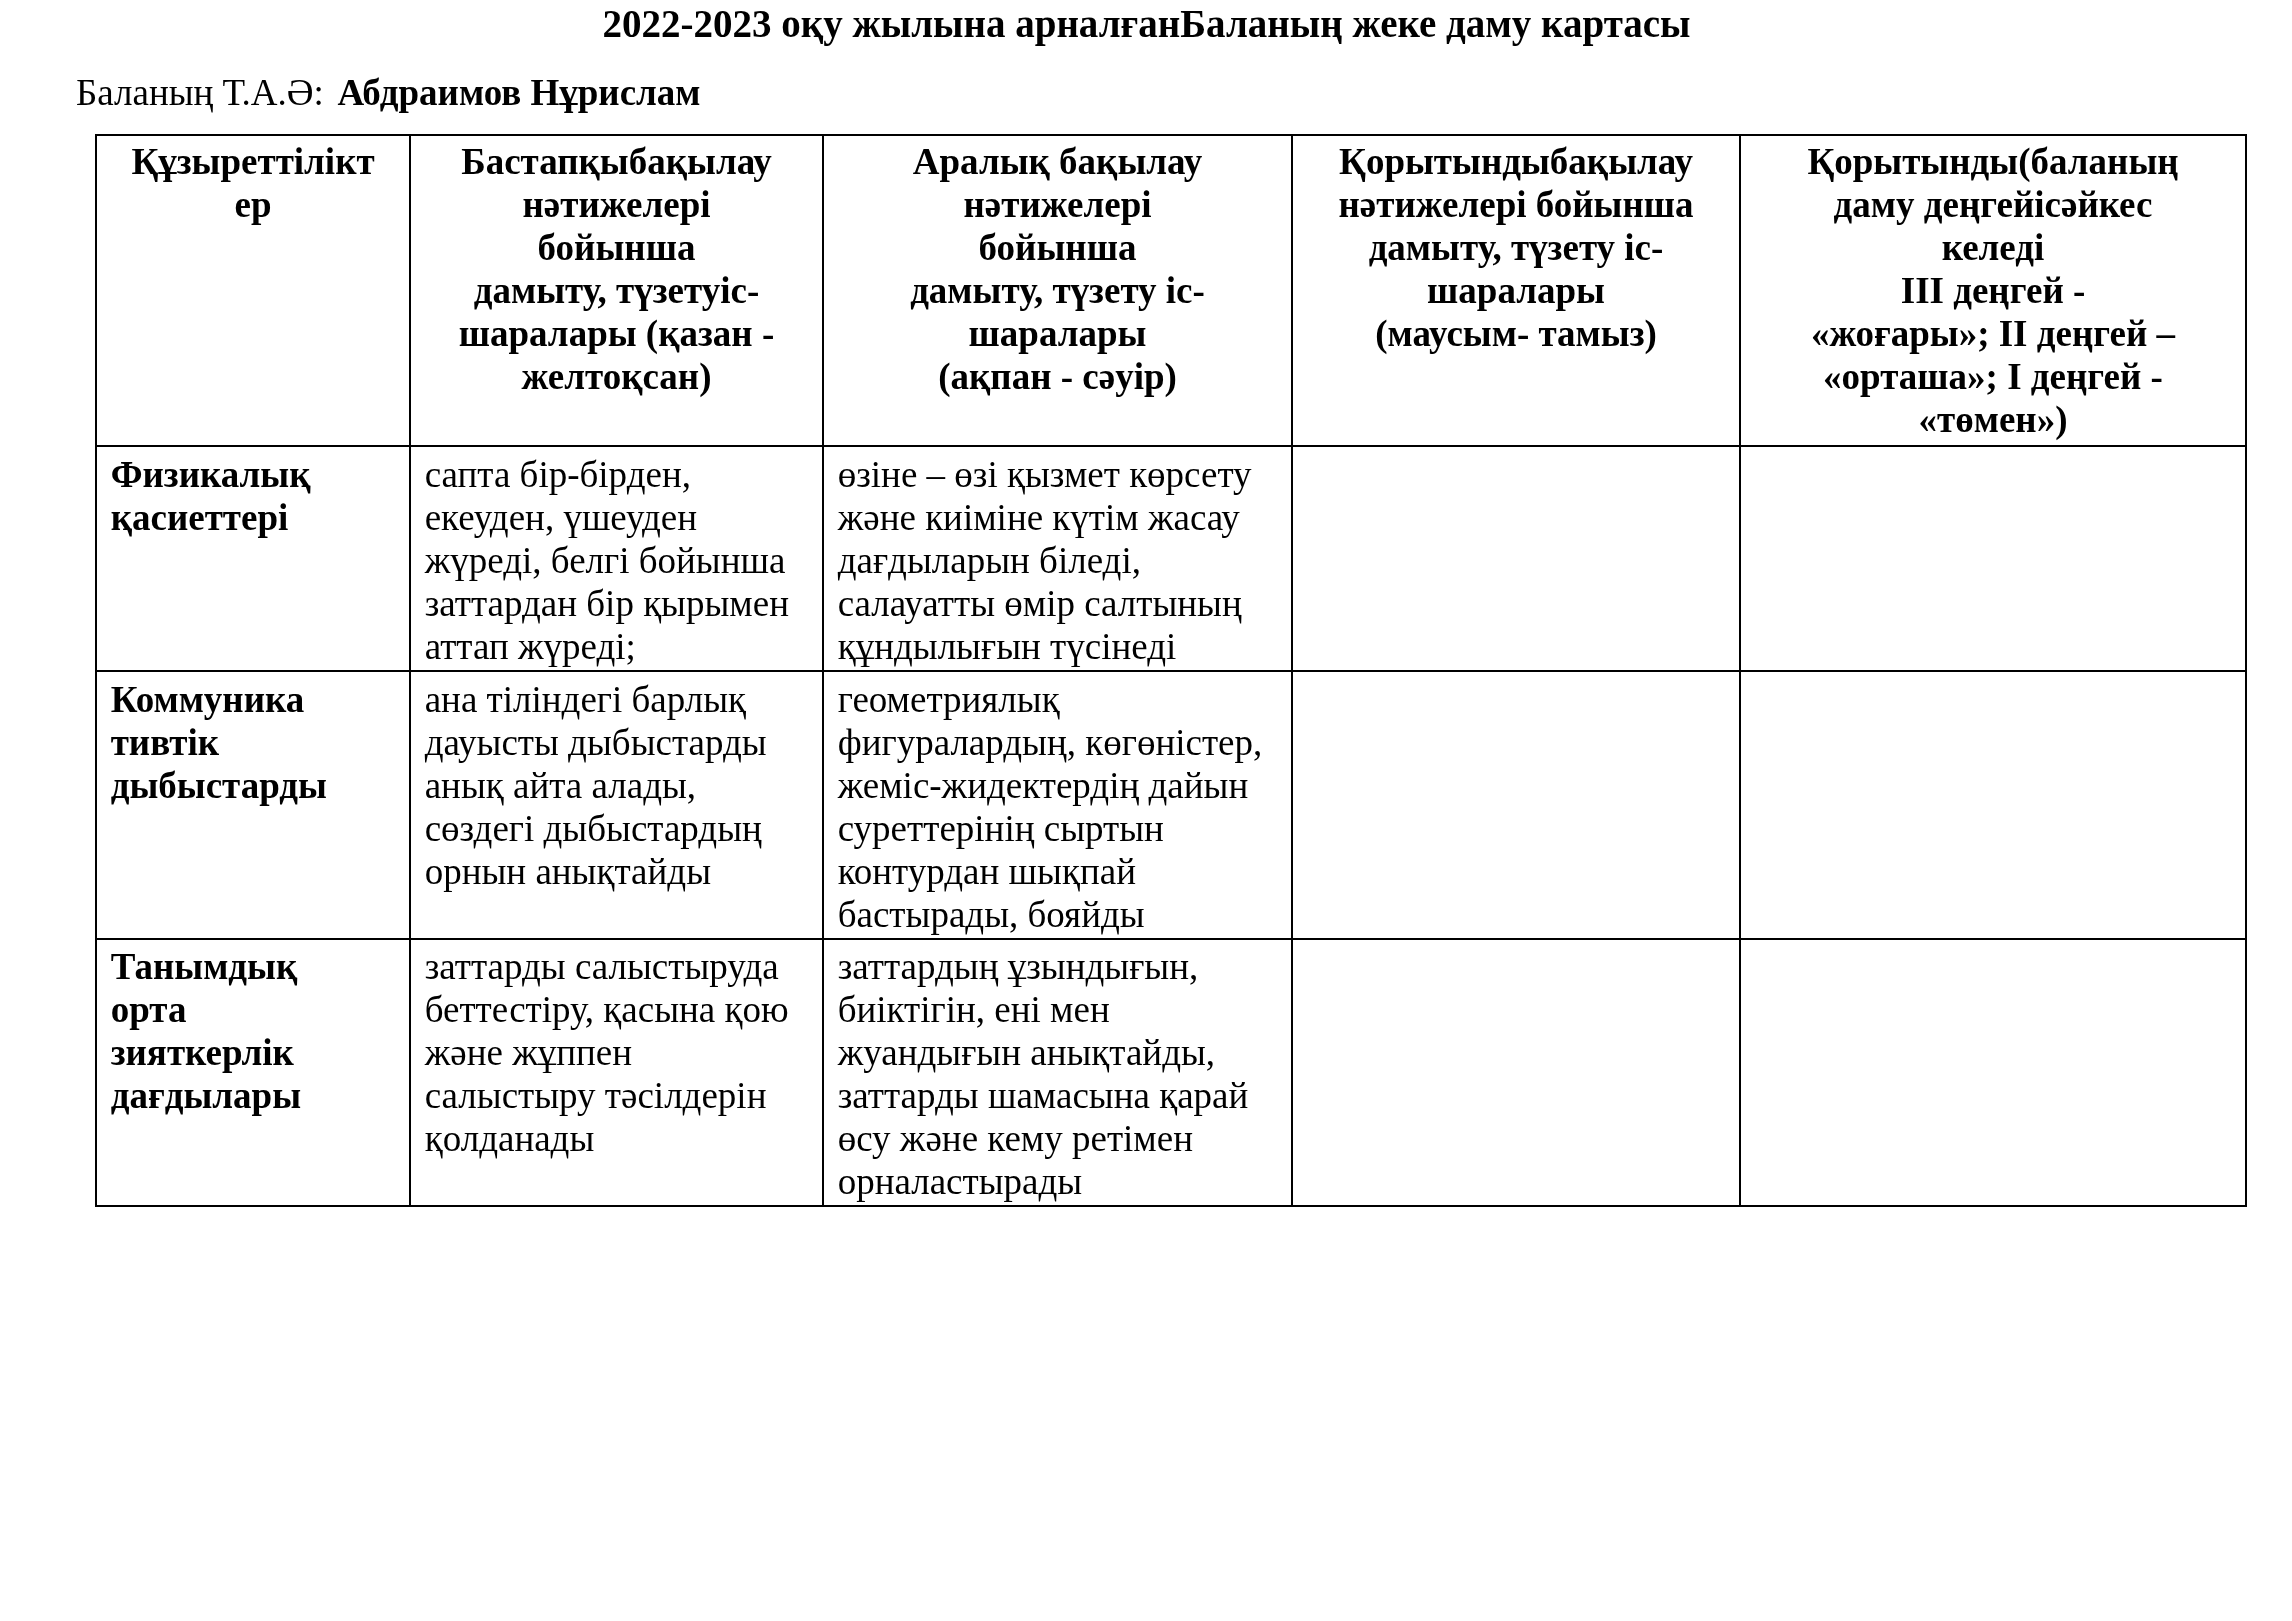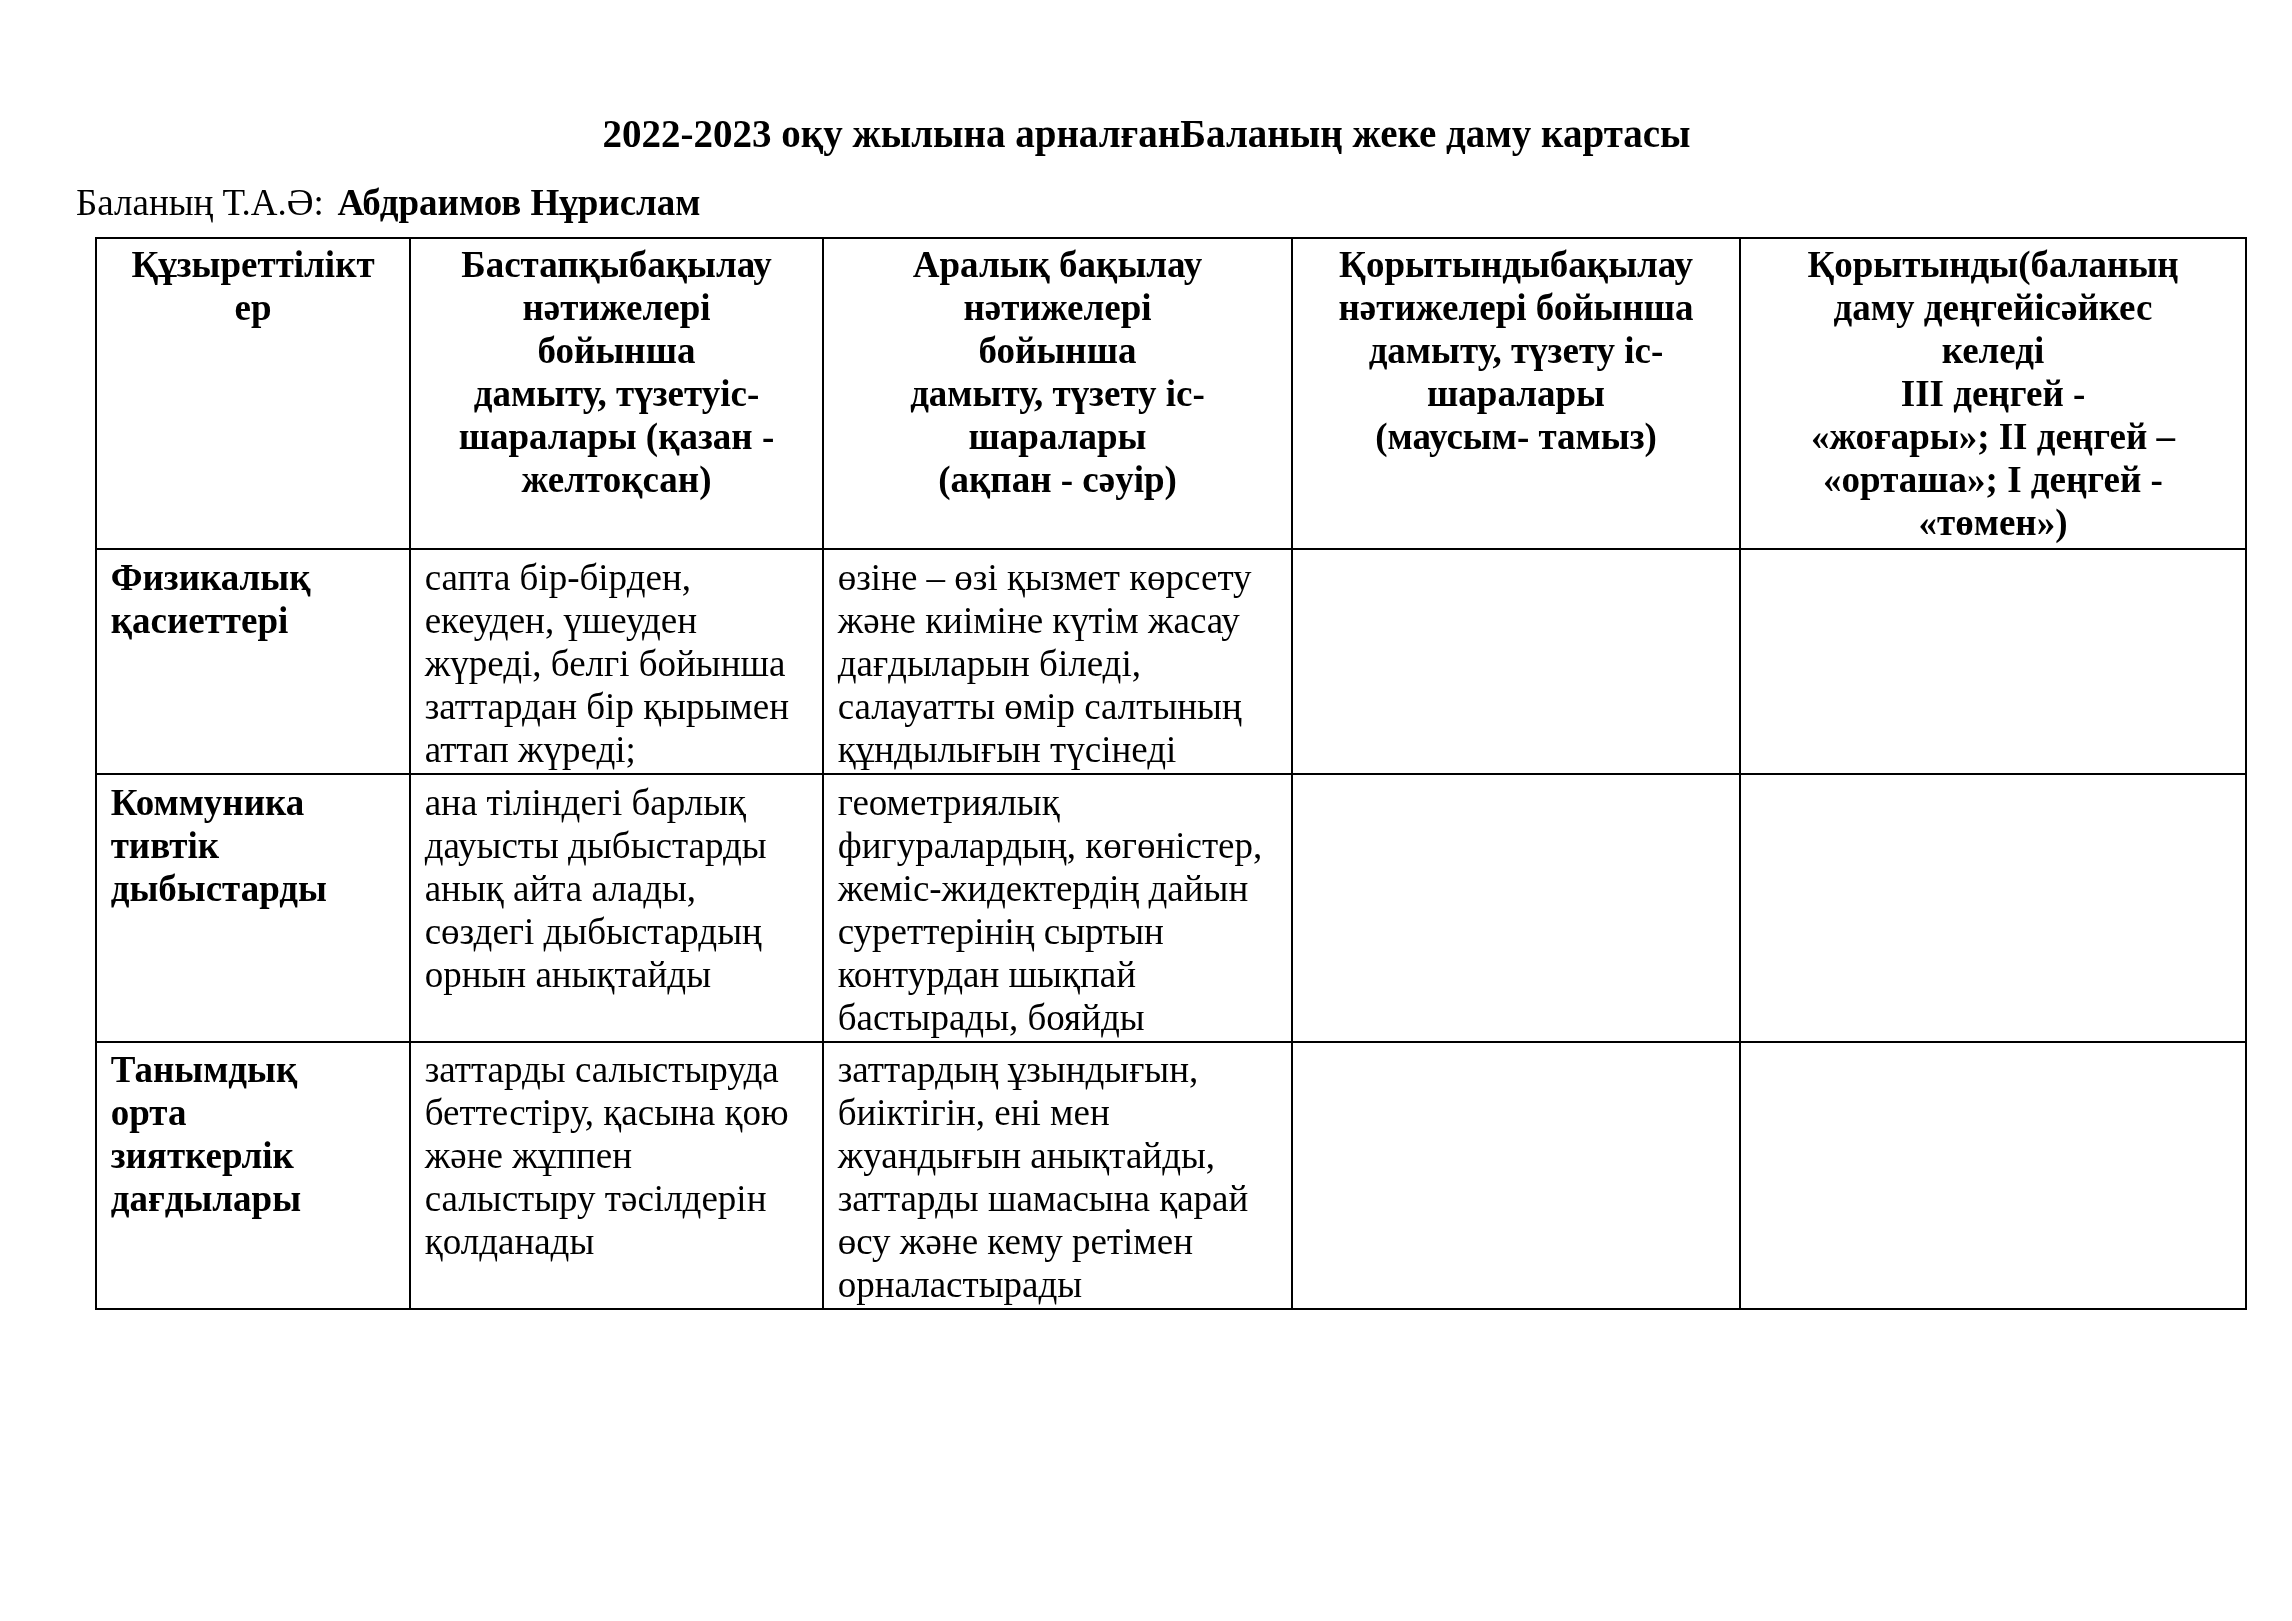--- a/index.html
+++ b/index.html
@@ -13,38 +13,37 @@
     font-family: "Liberation Serif", "DejaVu Serif", serif;
     color: #000000;
   }
   .page {
     width: 2293px;
     height: 1621px;
     background: #ffffff;
     position: relative;
   }
   .doc-title {
-    margin-top: 110px;
     text-align: center;
     font-size: 39px;
     font-weight: bold;
     line-height: 47px;
   }
   .info-block {
     margin-top: 24px;
     margin-left: 76px;
     font-size: 37px;
     line-height: 44px;
   }
   .info-line .value-bold {
     font-weight: bold;
     margin-left: 13.7px;
   }
   table.dev-table {
-    margin-top: 12px;
+    margin-top: 19px;
     margin-left: 95px;
     width: 2148px;
     border-collapse: collapse;
     table-layout: fixed;
     border: 2.9px solid #000000;
     font-size: 37px;
     line-height: 43px;
   }
   table.dev-table td, table.dev-table th {
     border: 2px solid #000000;

